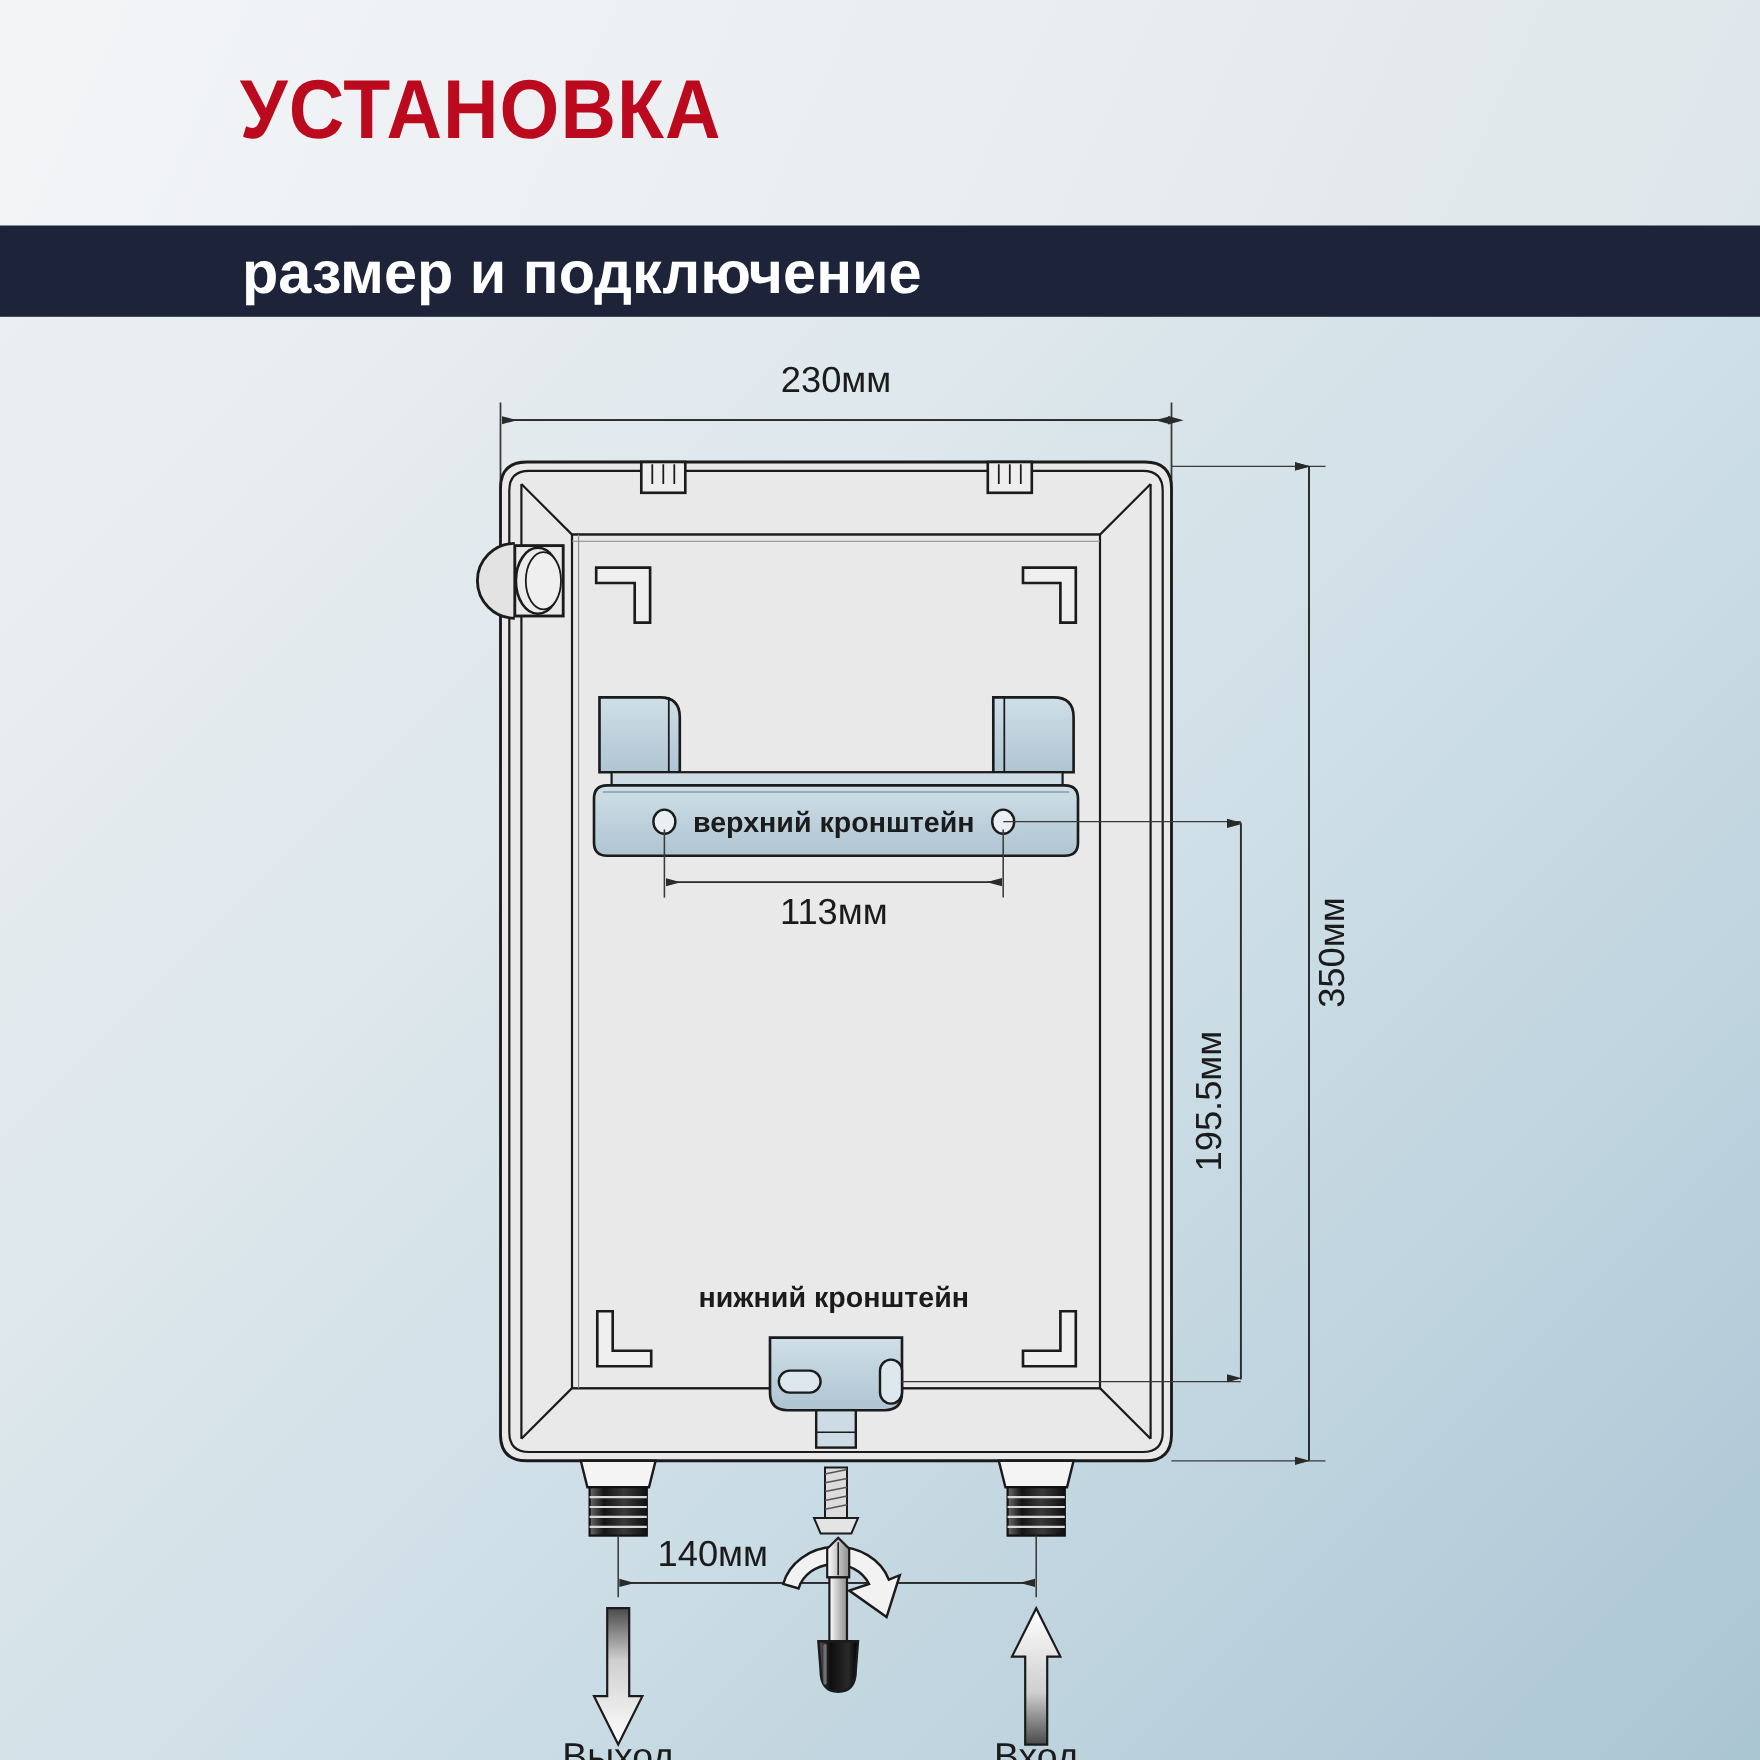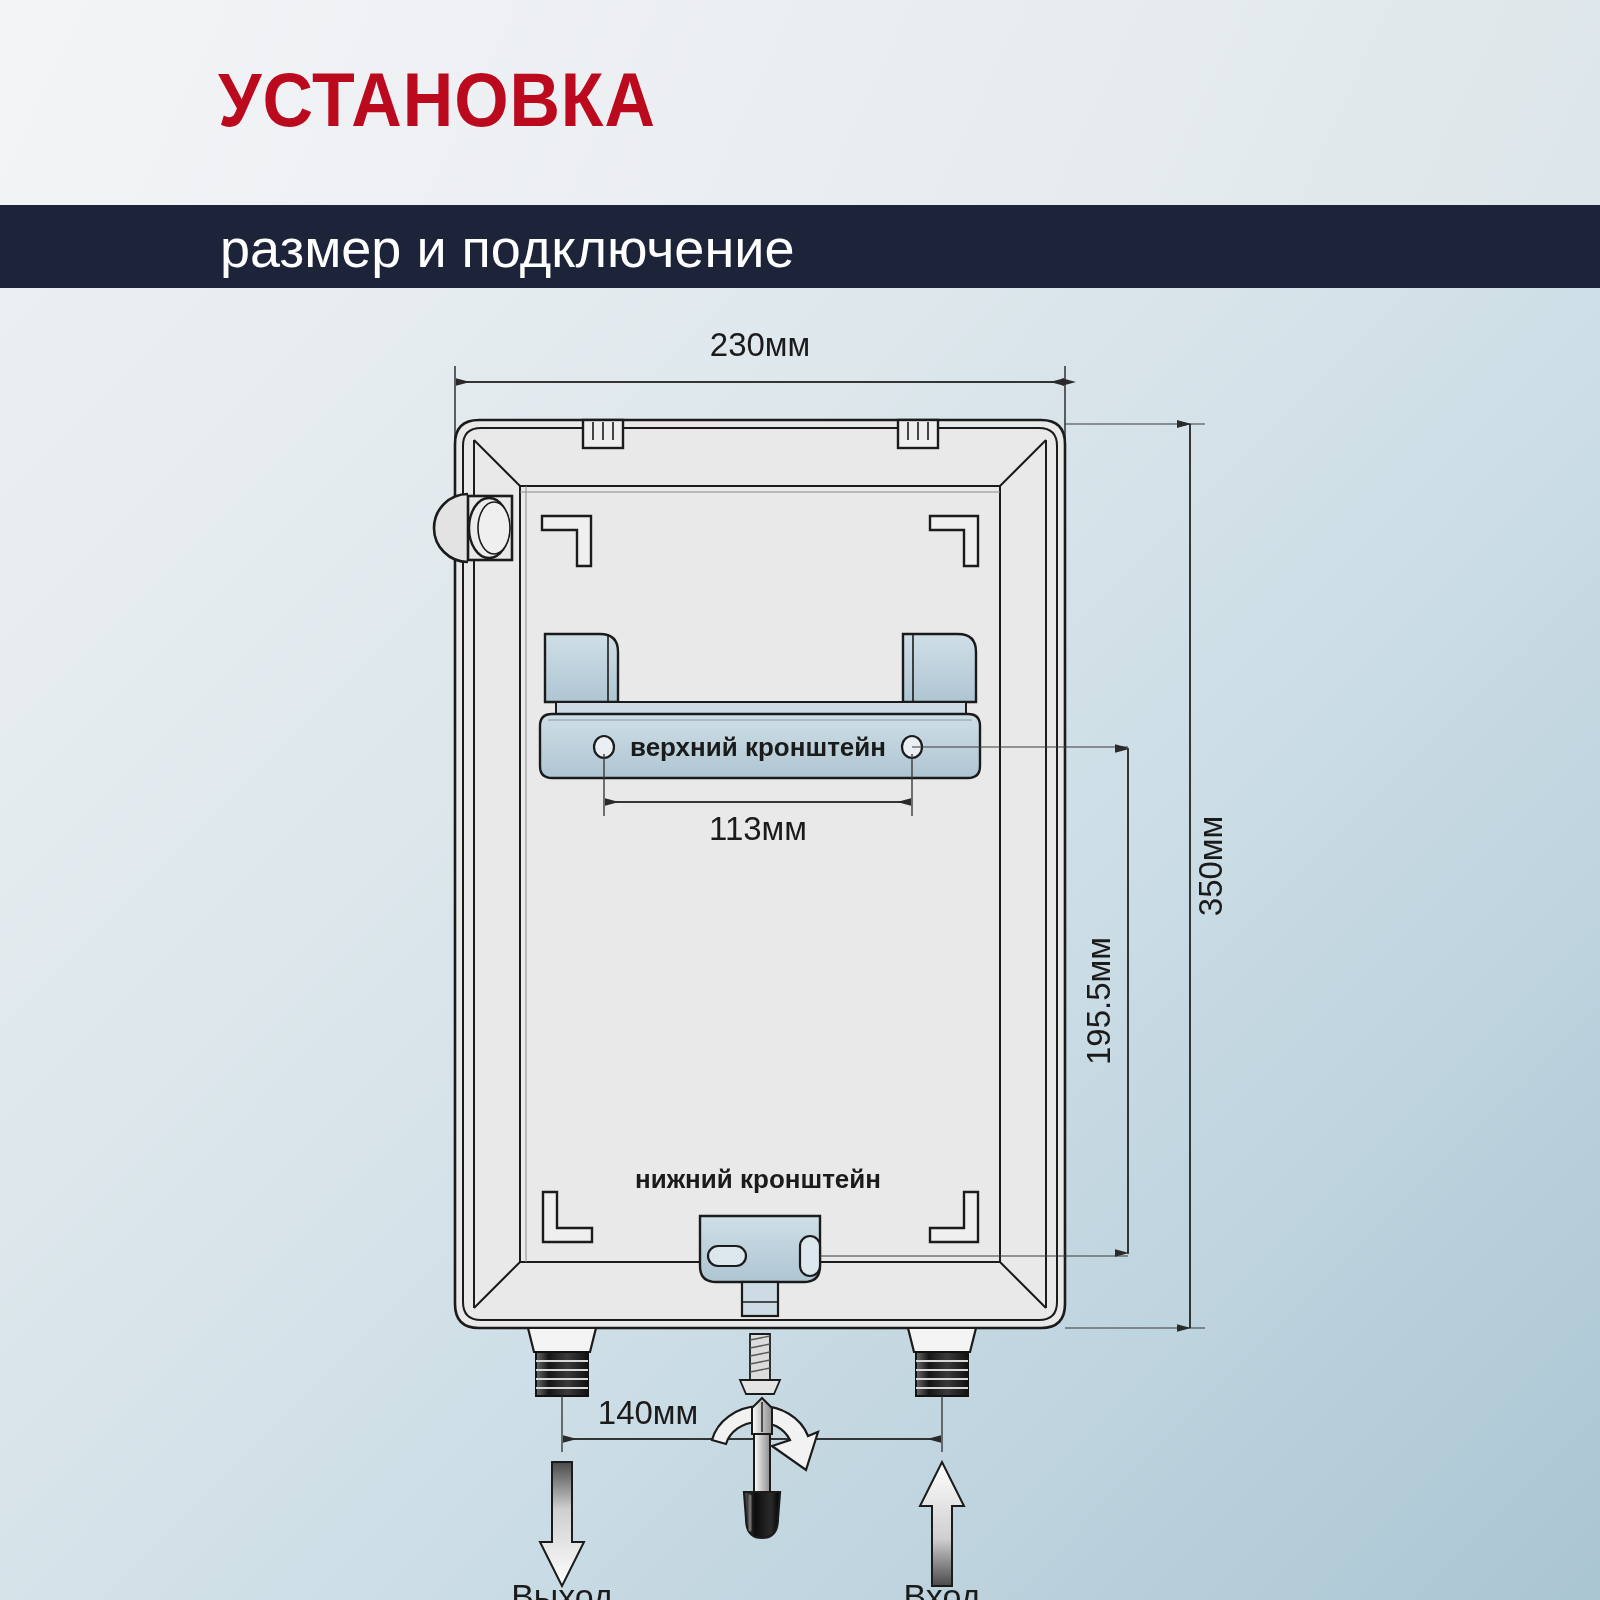--- a/index.html
+++ b/index.html
@@ -50,21 +50,21 @@
     position: absolute;
     left: 0; top: 205px;
     width: 1600px; height: 83px;
     background: #1d2439;
   }
   #subtitle-text {
     position: absolute;
     left: 220px;
     top: 217px;
     font-size: 54px;
-    font-weight: 400;
+    font-weight: 700;
     color: #ffffff;
     letter-spacing: 0px;
     white-space: nowrap;
   }
 
   
   #stage {
     position: absolute;
     left: 0; top: 288px;
     width: 1600px; height: 1312px; margin-top: 16px;

